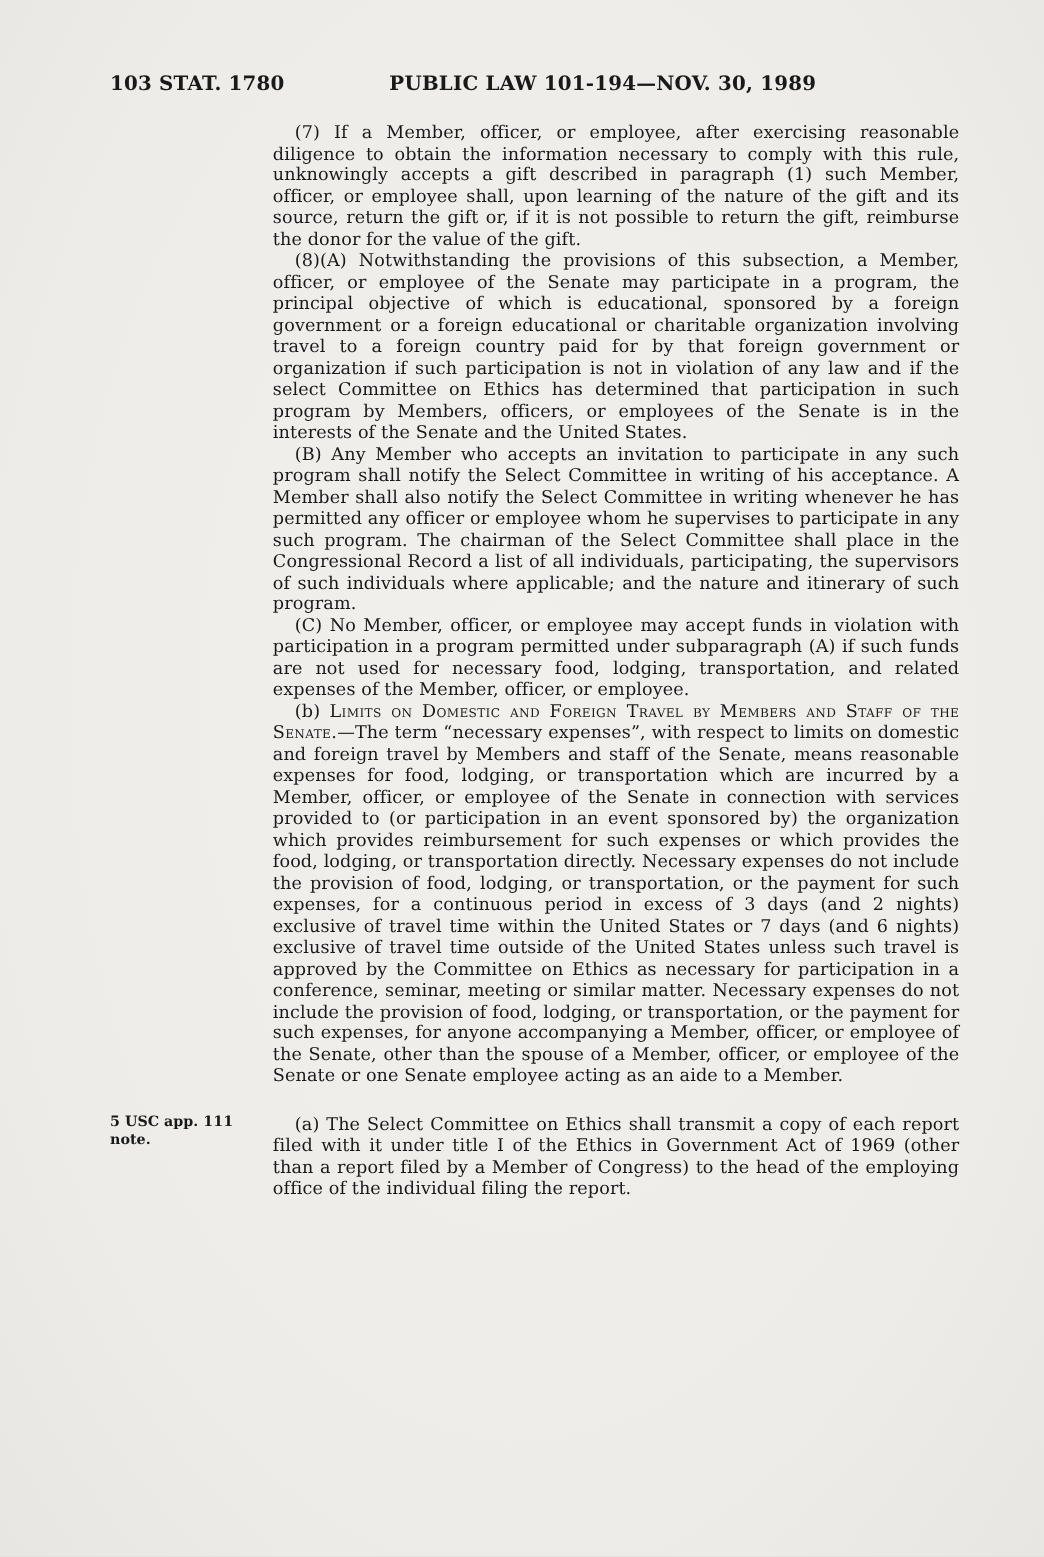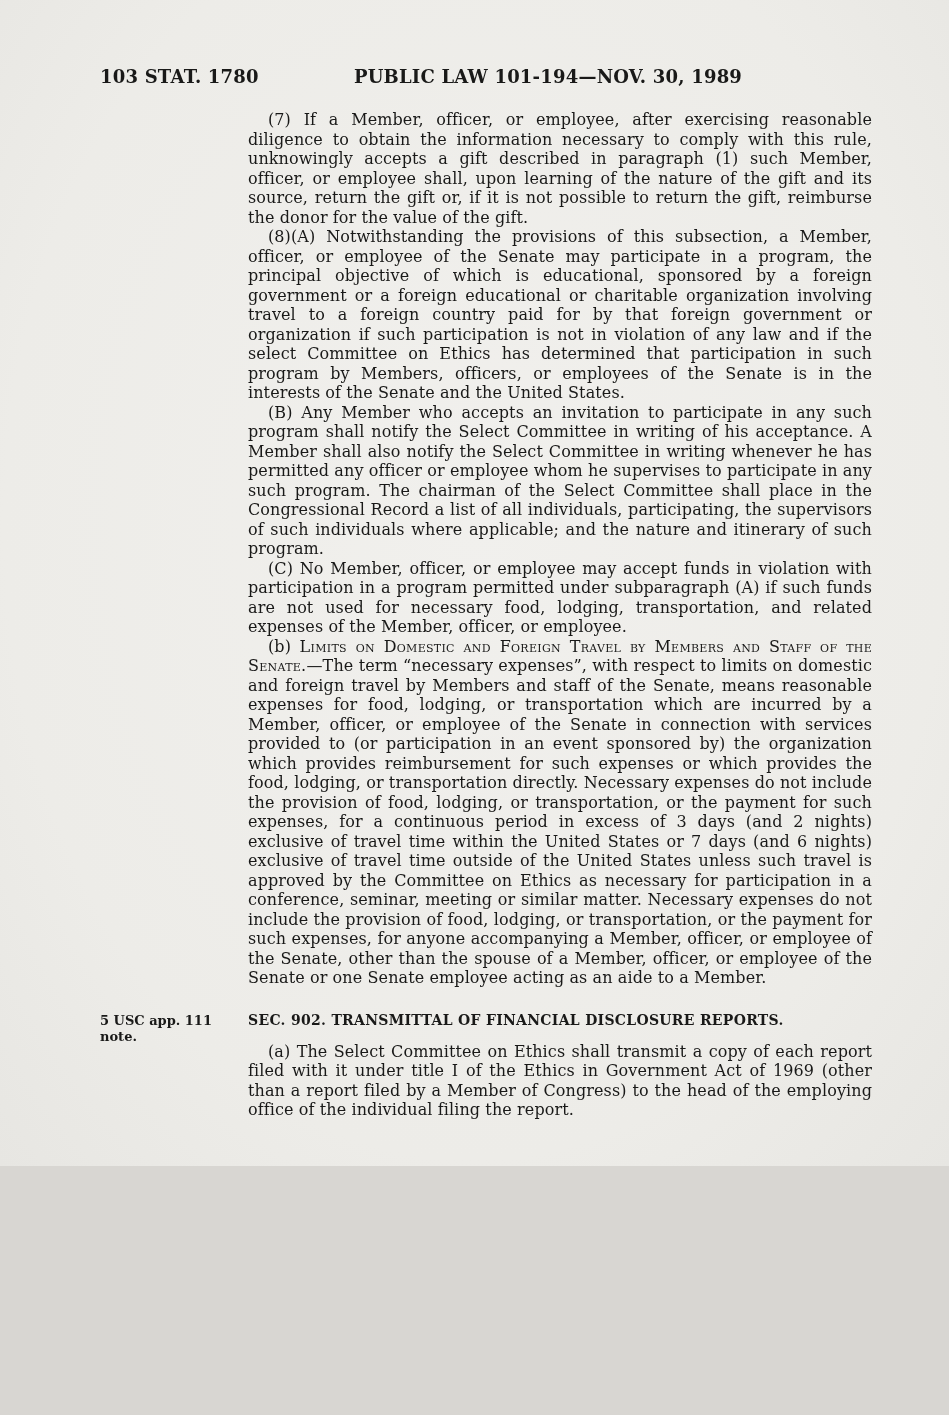--- a/index.html
+++ b/index.html
@@ -1,20 +1,20 @@
 <!DOCTYPE html>
 <html><head>
 <meta charset="utf-8">
 <style>
   * { margin: 0; padding: 0; box-sizing: border-box; }
   html, body { background: #d8d6d2; }
   .page {
     position: relative;
     width: 949px;
-    height: 1166px;
+    height: 1415px;
     margin: 0 auto;
     background: #eeedea;
     background-image: radial-gradient(ellipse at 50% 45%, #f1f0ed 0%, #edecE8 70%, #e7e6e2 100%);
     font-family: "DejaVu Serif", "Liberation Serif", serif;
     color: #191918;
     overflow: hidden;
   }
   .page-header {
     position: absolute;
     top: 66px;
@@ -101,20 +101,19 @@
     <p class="para">(B) Any Member who accepts an invitation to participate in any such program shall notify the Select Committee in writing of his acceptance. A Member shall also notify the Select Committee in writing whenever he has permitted any officer or employee whom he supervises to participate in any such program. The chairman of the Select Committee shall place in the Congressional Record a list of all individuals, participating, the supervisors of such individuals where applicable; and the nature and itinerary of such program.</p>
 
     <p class="para">(C) No Member, officer, or employee may accept funds in violation with participation in a program permitted under subparagraph (A) if such funds are not used for necessary food, lodging, transportation, and related expenses of the Member, officer, or employee.</p>
 
     <p class="para">
       <span>(b) </span><span class="smallcaps">Limits on Domestic and Foreign Travel by Members and Staff of the Senate.</span><span>—The term “necessary expenses”, with respect to limits on domestic and foreign travel by Members and staff of the Senate, means reasonable expenses for food, lodging, or transportation which are incurred by a Member, officer, or employee of the Senate in connection with services provided to (or participation in an event sponsored by) the organization which provides reimbursement for such expenses or which provides the food, lodging, or transportation directly. Necessary expenses do not include the provision of food, lodging, or transportation, or the payment for such expenses, for a continuous period in excess of 3 days (and 2 nights) exclusive of travel time within the United States or 7 days (and 6 nights) exclusive of travel time outside of the United States unless such travel is approved by the Committee on Ethics as necessary for participation in a conference, seminar, meeting or similar matter. Necessary expenses do not include the provision of food, lodging, or transportation, or the payment for such expenses, for anyone accompanying a Member, officer, or employee of the Senate, other than the spouse of a Member, officer, or employee of the Senate or one Senate employee acting as an aide to a Member.</span>
     </p>
 
     <h2 class="sec-heading">
       <span class="margin-note">5 USC app. 111 note.</span>
-      <span>SEC. 902. TRANSMITTAL OF FINANCIAL DISCLOSURE REPORTS.</span>
     </h2>
 
     <p class="para">(a) The Select Committee on Ethics shall transmit a copy of each report filed with it under title I of the Ethics in Government Act of 1969 (other than a report filed by a Member of Congress) to the head of the employing office of the individual filing the report.</p>
 
   </main>
 
 </div>
 
 </body></html>

